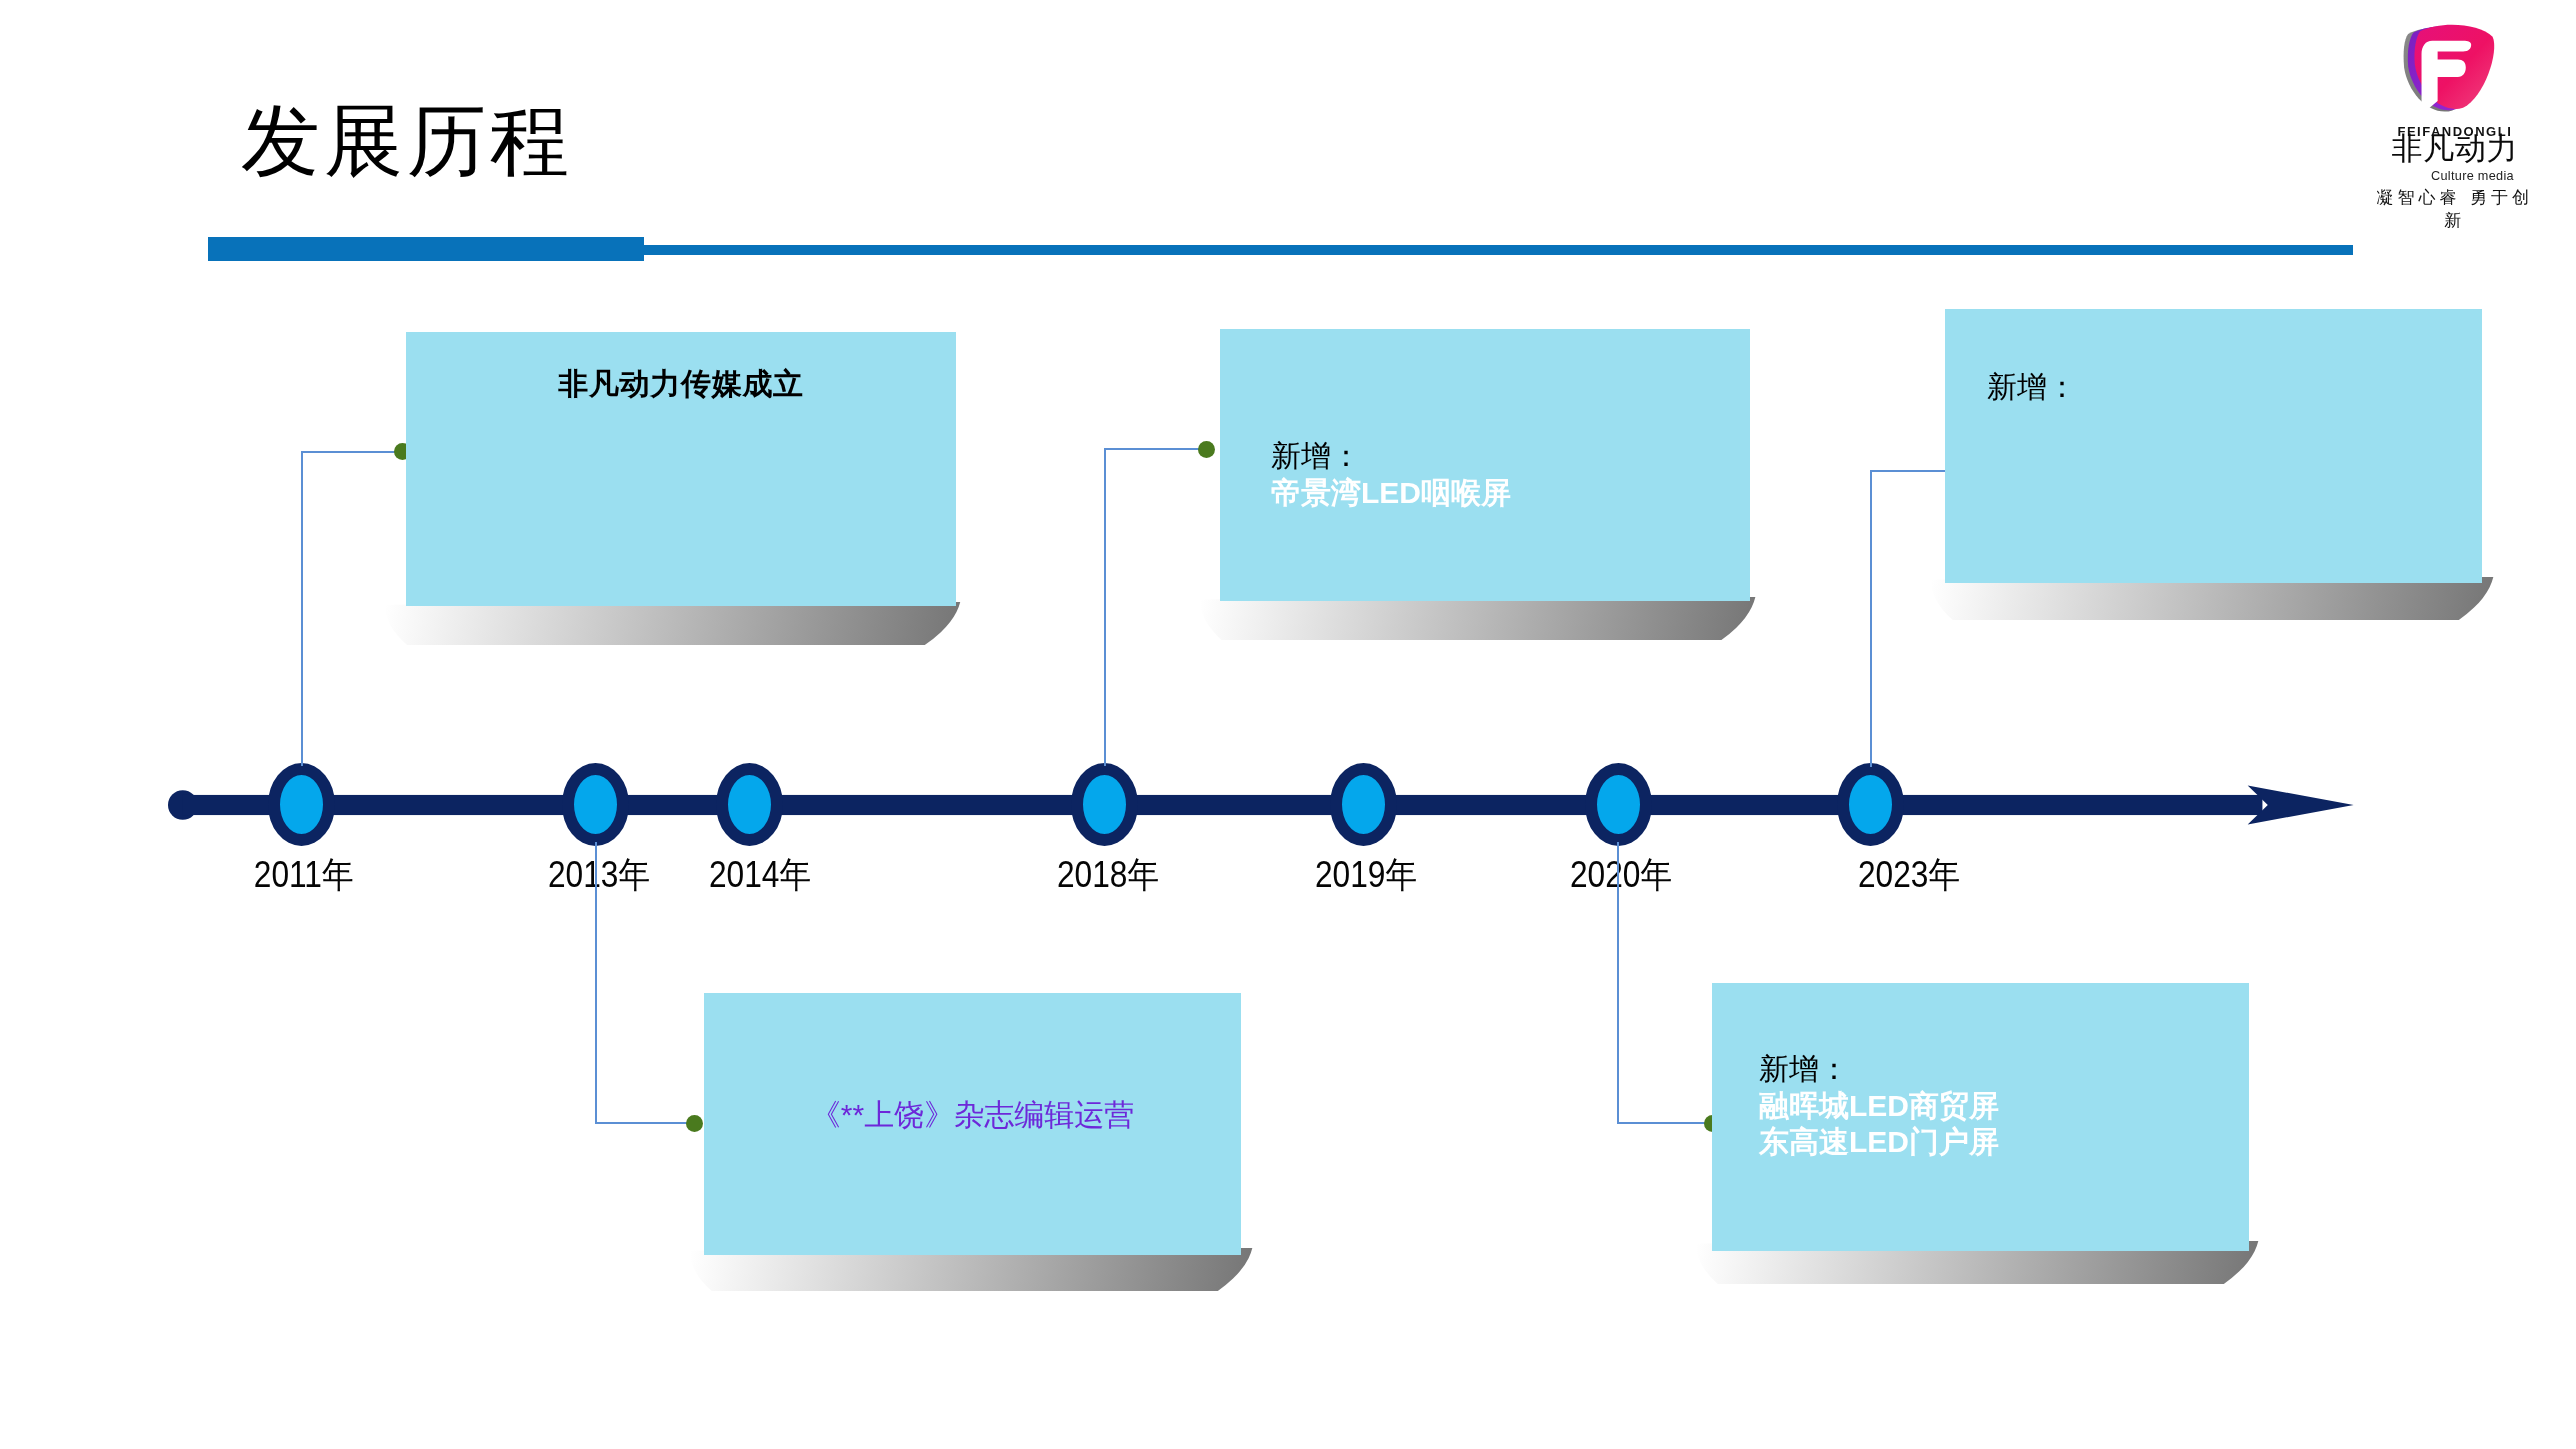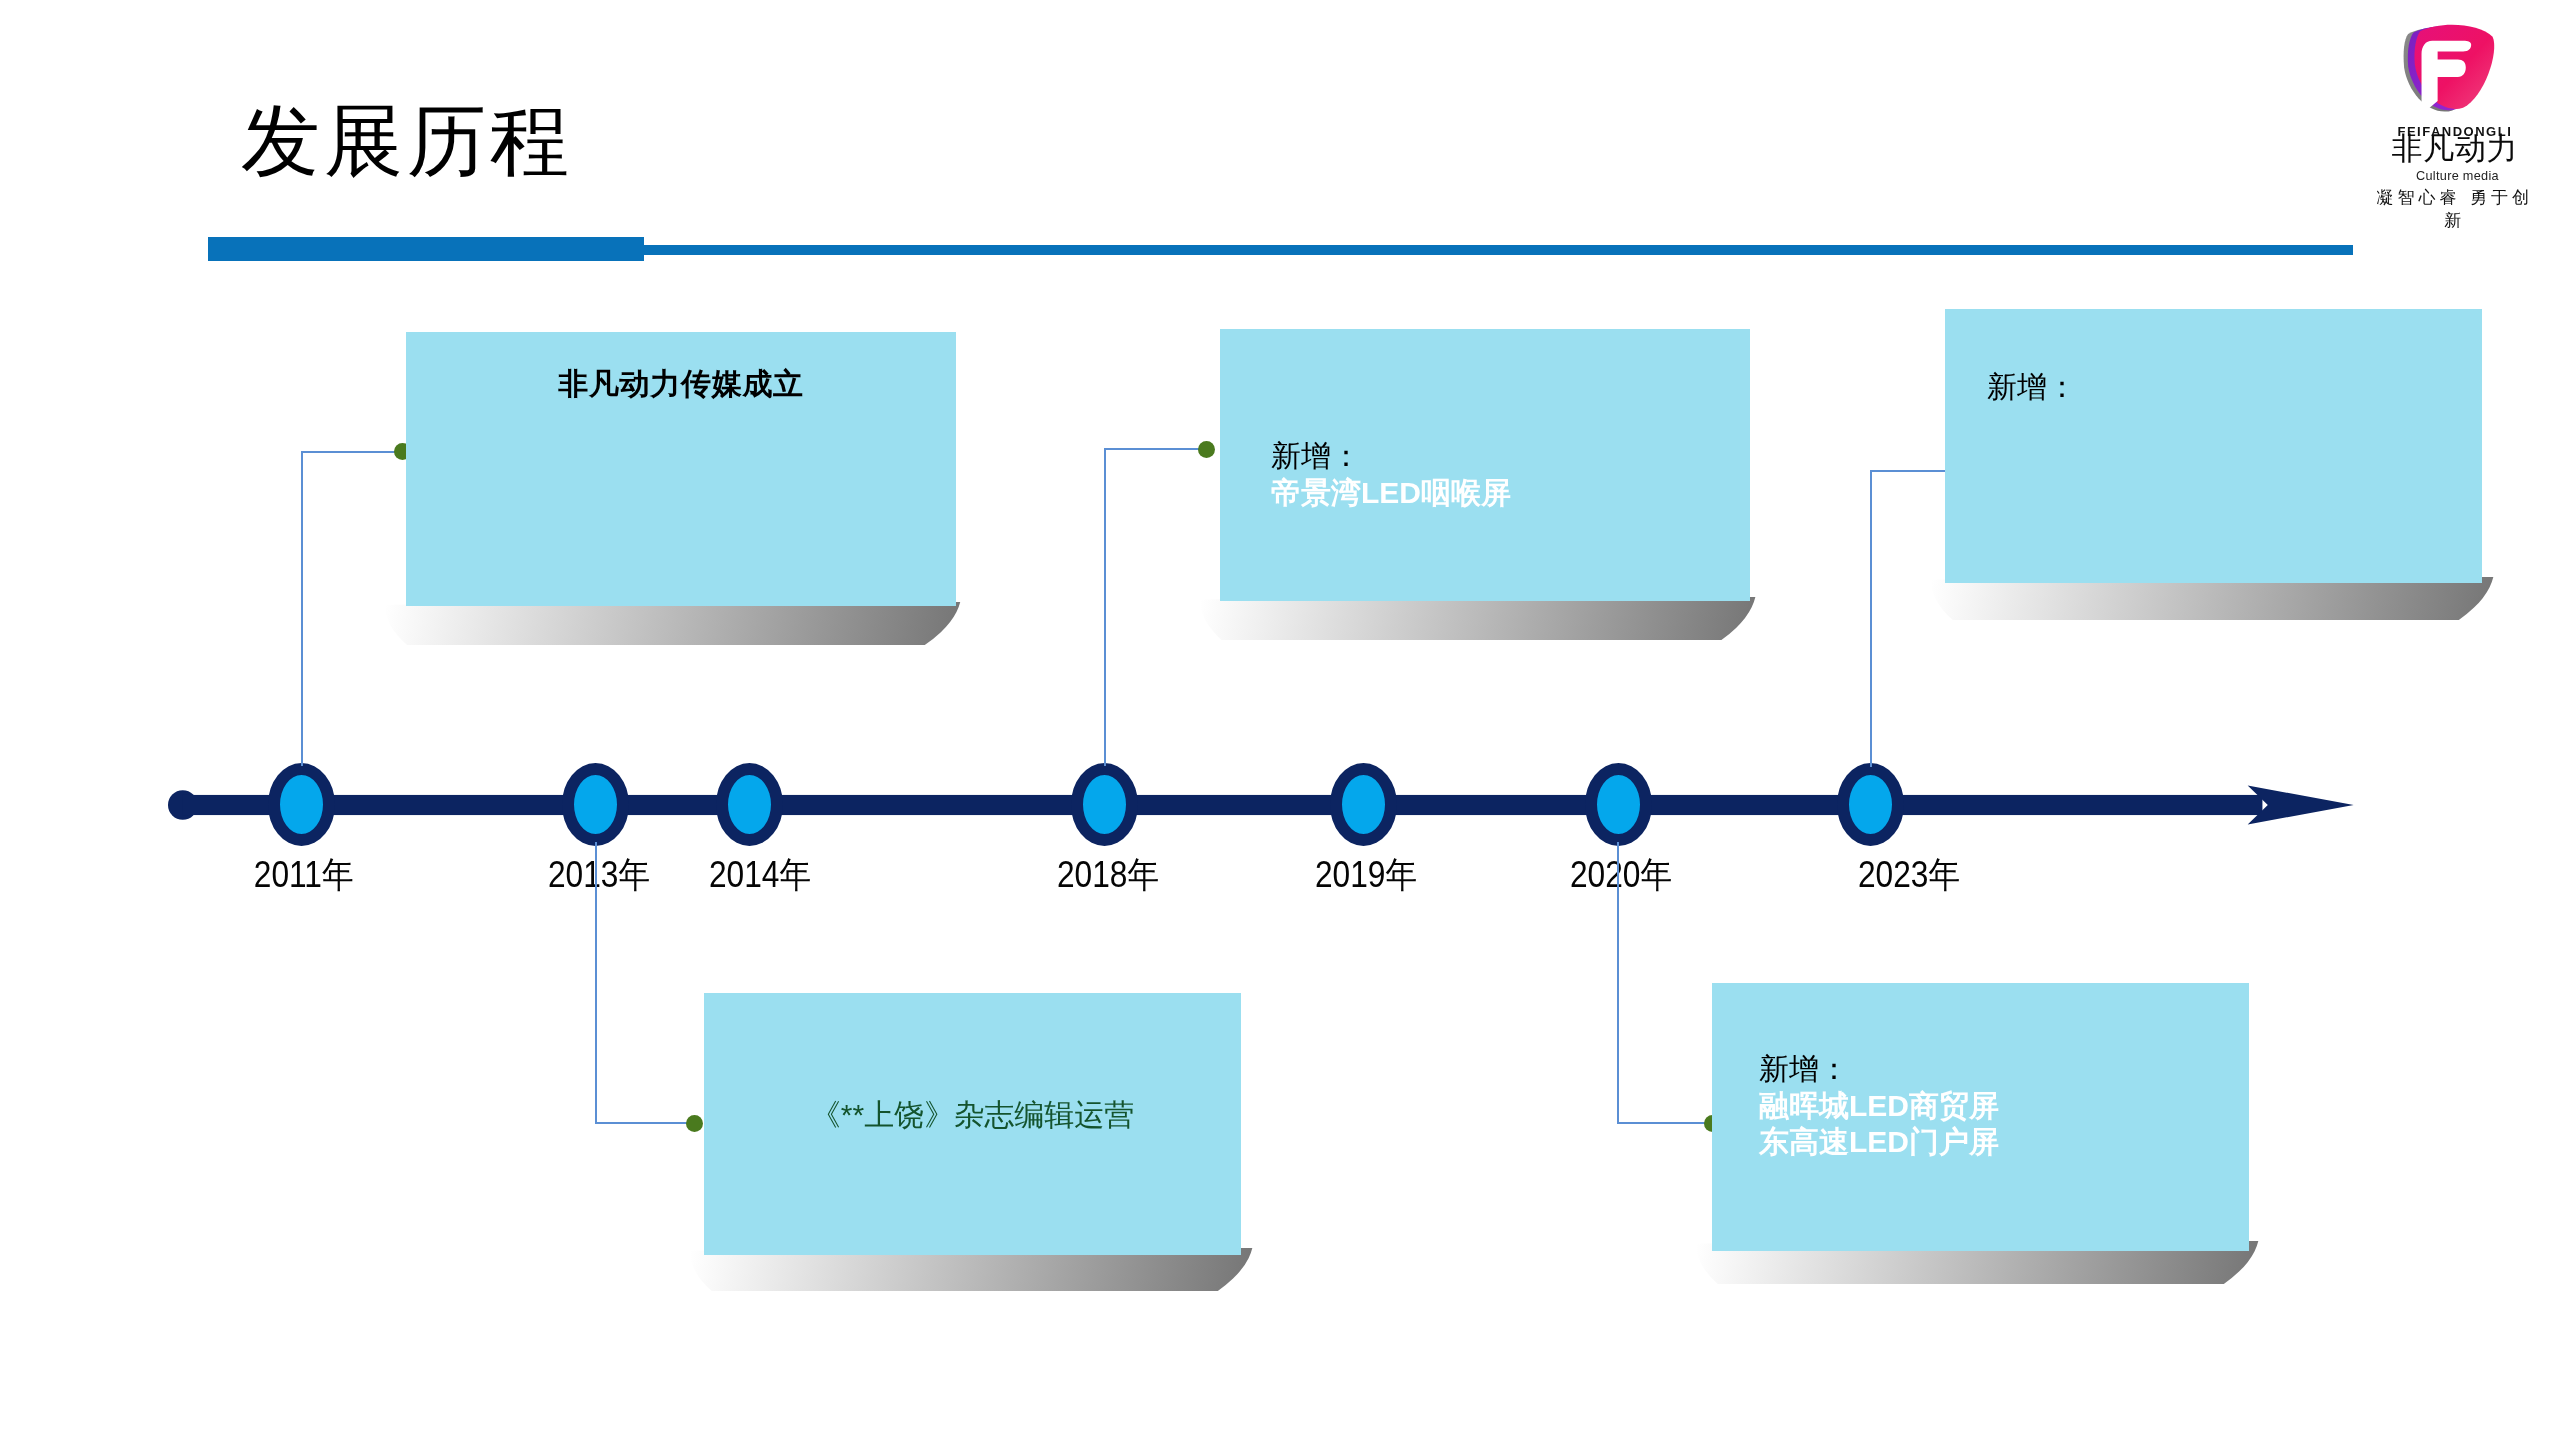--- a/index.html
+++ b/index.html
@@ -77,21 +77,21 @@
     width: 161px;
     text-align: center;
     font-size: 31px;
     font-weight: normal;
     letter-spacing: 0.7px;
     color: #0a0a0a;
     line-height: 1.1;
   }
   #logo-sub {
     position: absolute;
-    left: 16px;
+    left: 31px;
     top: 156px;
     width: 161px;
     text-align: center;
     font-size: 12.7px;
     color: #222222;
     letter-spacing: 0.3px;
   }
   #logo-tagline {
     position: absolute;
     left: 6.7px;
@@ -163,21 +163,21 @@
     color: #000000;
   }
   .card-hl {
     font-size: 30px;
     font-weight: bold;
     color: #ffffff;
   }
   .card-plain {
     font-size: 30px;
     font-weight: 400;
-    color: #14532d;
+    color: #6d28d9;
     text-align: center;
   }
   .card-body { line-height: 1.22; }
   .conn-v, .conn-h {
     position: absolute;
     background: #5B8FD4;
   }
   .conn-v { width: 2px; }
   .conn-h { height: 2px; }
   .conn-dot {

